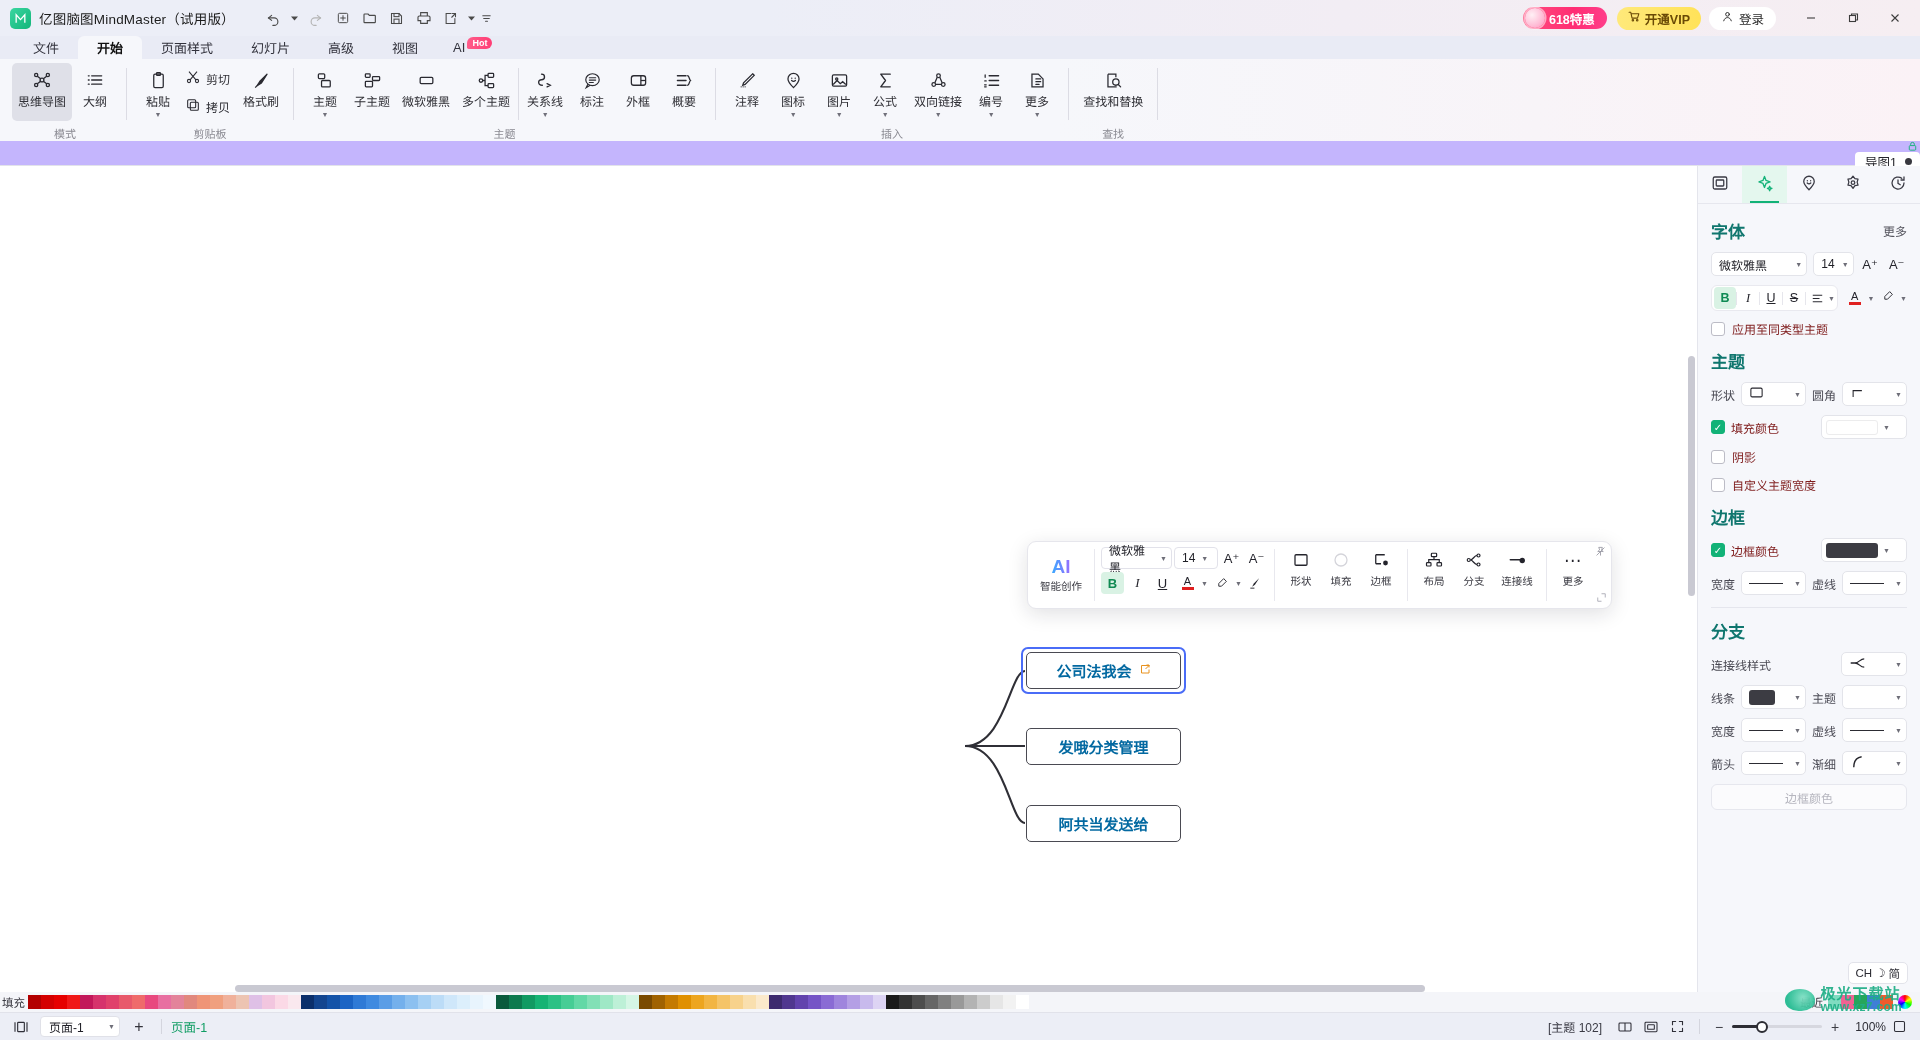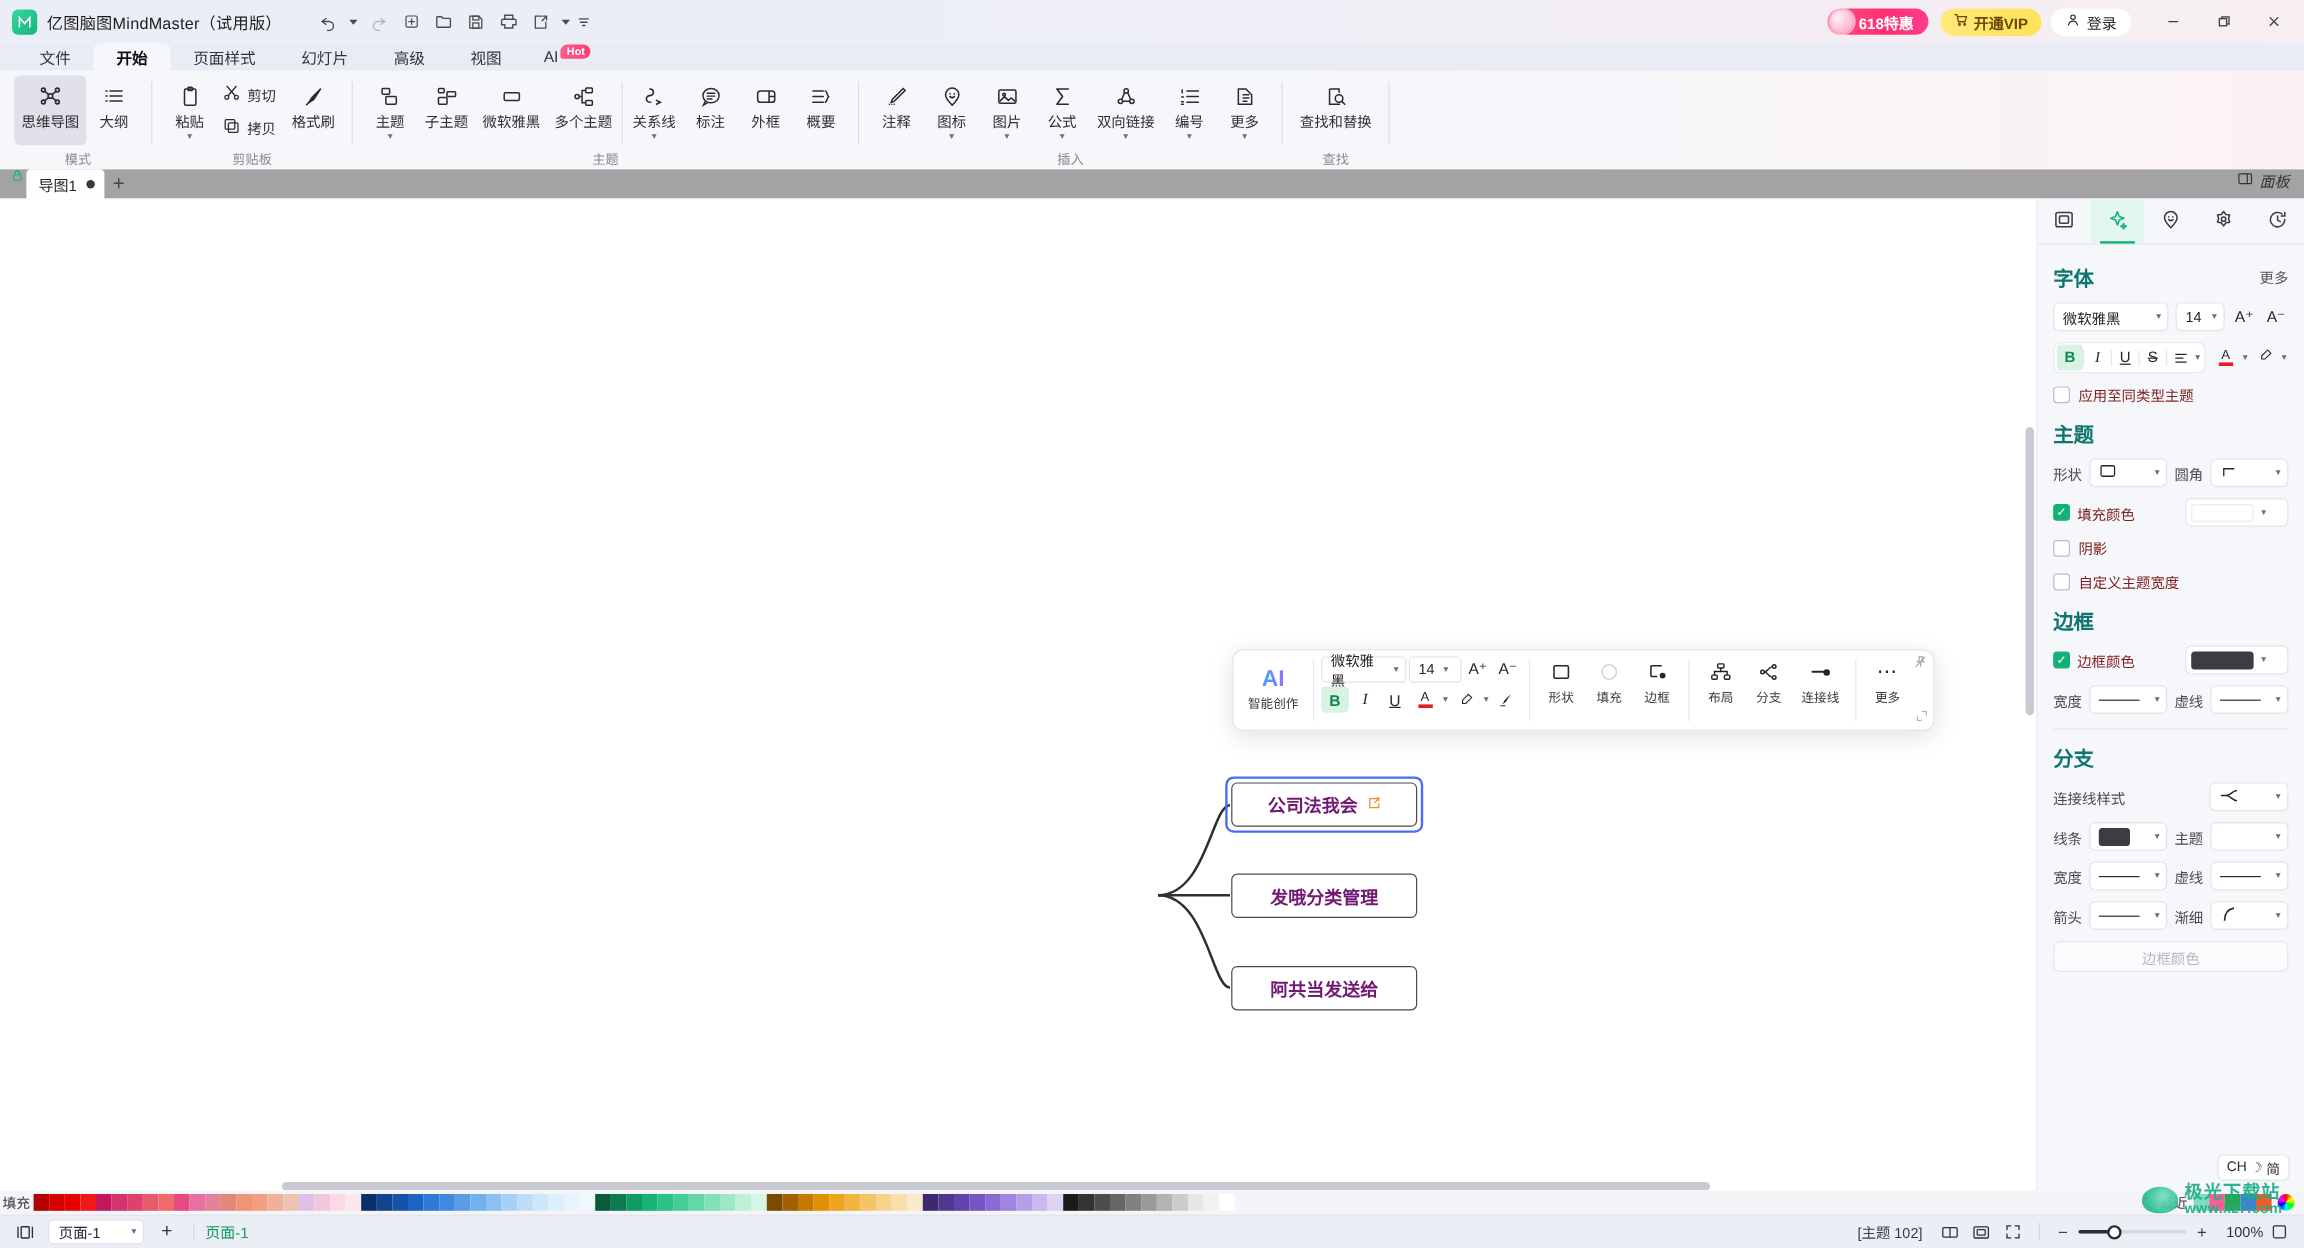--- a/index.html
+++ b/index.html
@@ -104,22 +104,22 @@
   .rbtn .caret { font-size: 7px; color: #70707a; line-height: 5px; height: 5px; }
   
   .rbtn-h {
     height: 26px; padding: 0 7px 0 4px; display: flex; align-items: center; gap: 5px;
     border-radius: 5px; cursor: default; color: #303036; font-size: 12px;
   }
   .rcol-pair { display: flex; flex-direction: column; justify-content: center; height: 58px; gap: 2px; }
 
   
   .tabstrip {
-    height: 25px; min-height: 25px; background: #a3a3a3;
-    display: flex; align-items: flex-start; padding-left: 6px; border-bottom: 1px solid #e2e3ea;
+    height: 25px; min-height: 25px; background: #c4b5fd;
+    display: flex; align-items: flex-end; padding-left: 6px; border-bottom: 1px solid #e2e3ea; flex-direction: column;
   }
   .doc-tab {
     height: 25px; padding: 0 8px 0 10px; display: flex; align-items: center; gap: 8px;
     font-size: 12.5px; color: #25252b; background: #fff; border-radius: 4px 4px 0 0; cursor: default;
   }
   .doc-dot { width: 7px; height: 7px; border-radius: 50%; background: #38383f; }
   .tab-add { width: 24px; height: 24px; display: flex; align-items: center; justify-content: center;
     font-size: 17px; color: #45454d; cursor: default; }
   .tabstrip .spacer { flex: 1; }
   .panel-toggle {
@@ -137,21 +137,21 @@
   .map-svg { position: absolute; left: 0; top: 0; }
   .node {
     position: absolute; display: flex; align-items: center; justify-content: center;
     font-weight: bold; white-space: nowrap;
   }
   .node-root {
     background: #16a34a; color: #fff; border-radius: 26px;
     font-size: 19px; letter-spacing: .5px;
   }
   .node-child {
-    background: #fff; color: #701a75; border: 1.6px solid #4a4a52; border-radius: 5px;
+    background: #fff; color: #0369a1; border: 1.6px solid #4a4a52; border-radius: 5px;
     font-size: 15px; gap: 7px;
   }
   .node-sel-ring {
     position: absolute; border: 2px solid #4a6cf7; border-radius: 7px;
   }
   .note-icon { color: #e8921f; font-size: 12px; }
 
   
   .float-tb {
     position: absolute; background: #fff; border: 1px solid #e6e6ec; border-radius: 9px;

